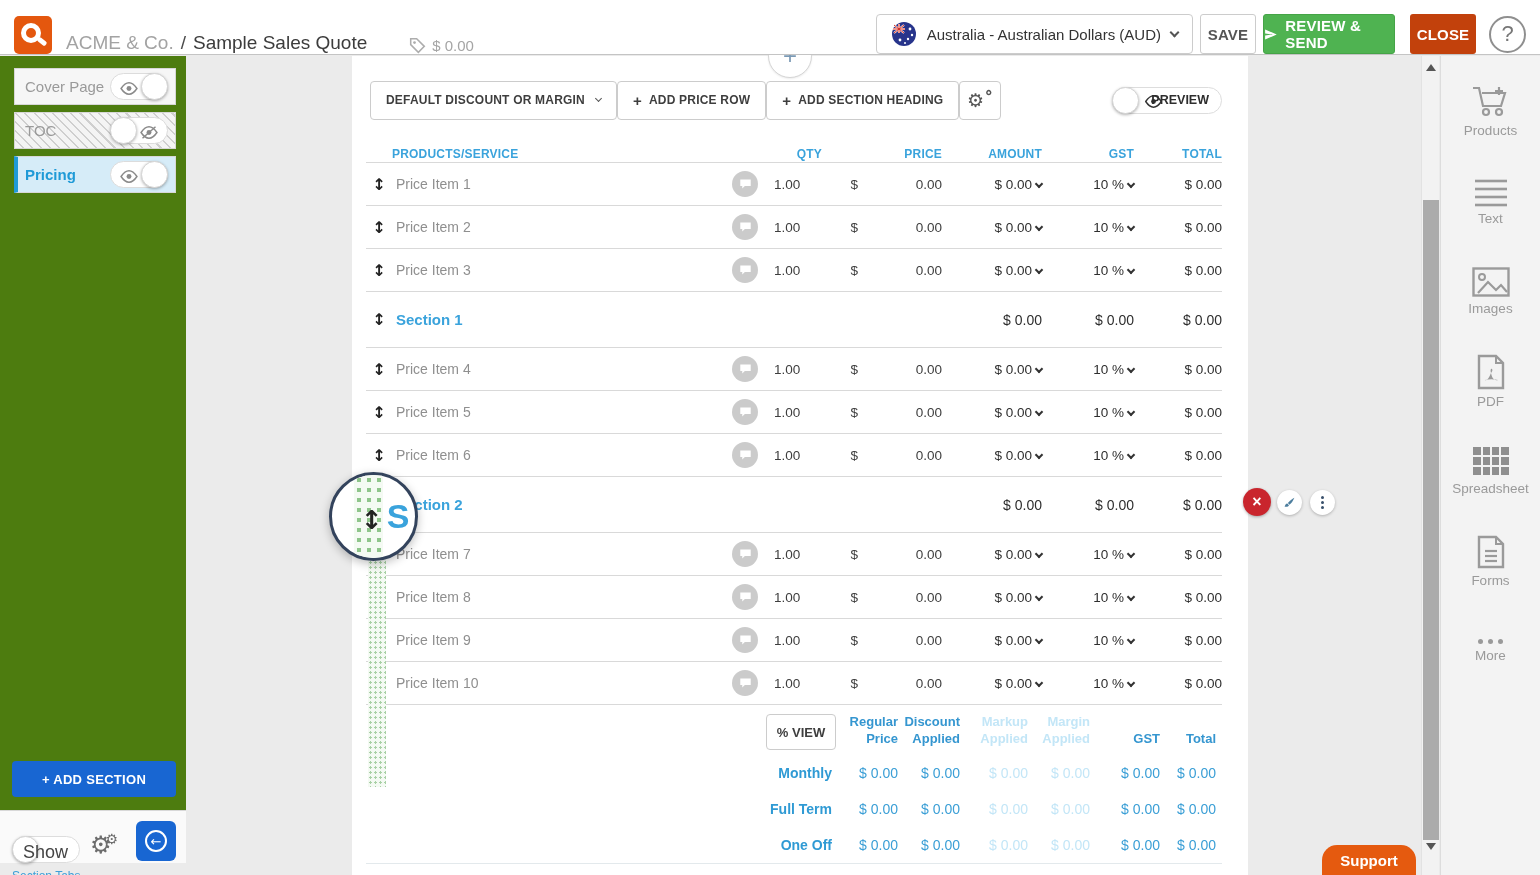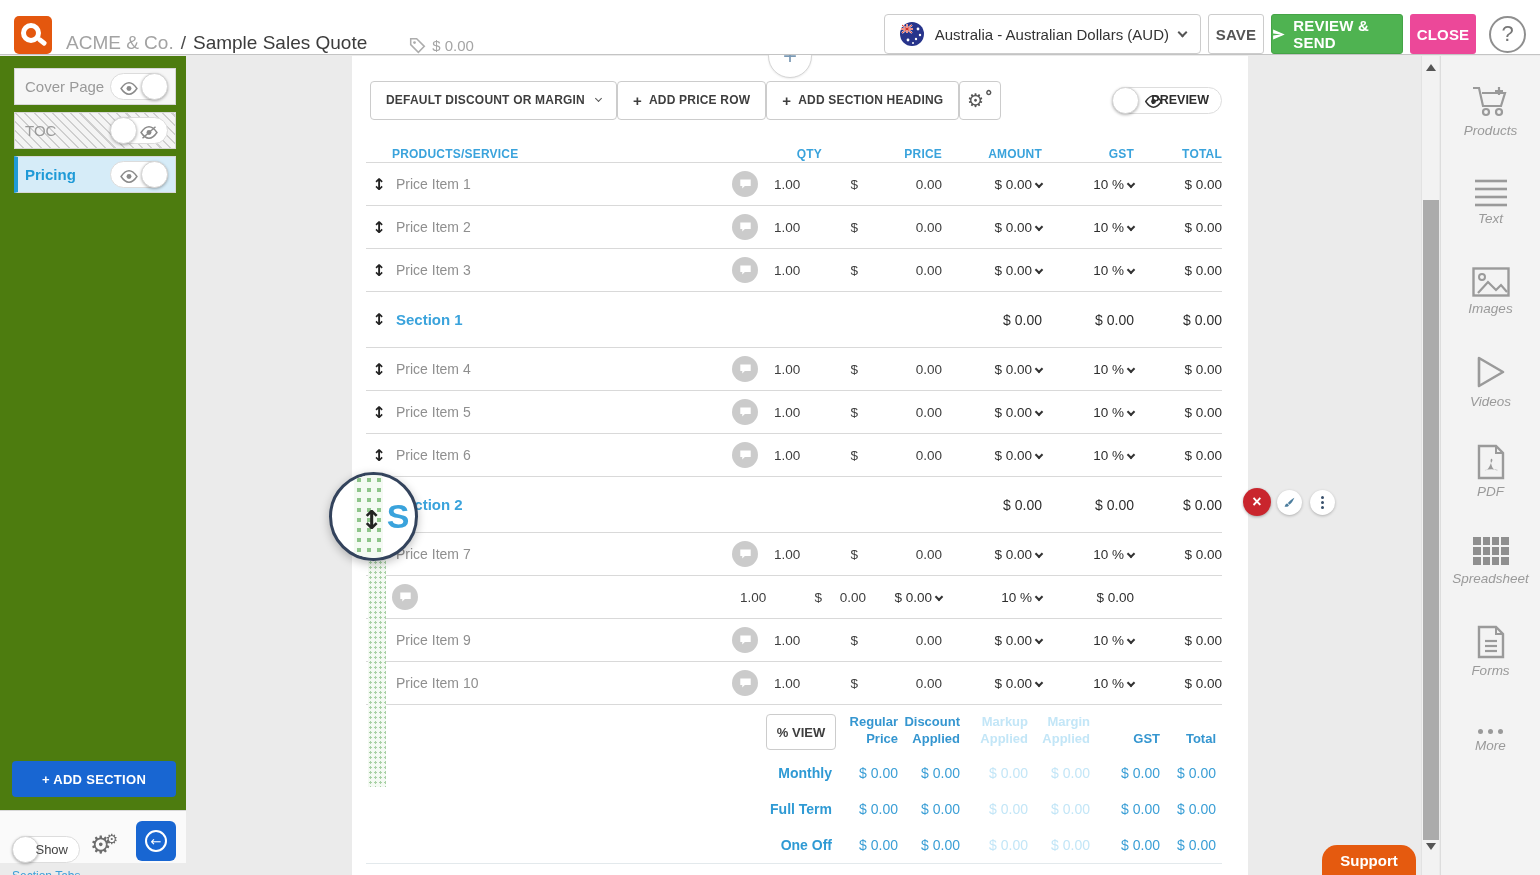--- a/index.html
+++ b/index.html
@@ -19,21 +19,21 @@
   .hdr-right { margin-left:auto; display:flex; align-items:center; gap:7px; }
   .cur-select { height:40px; border:1px solid #ccc; border-radius:4px; background:#fff;
                 display:flex; align-items:center; gap:10px; padding:0 14px; font-size:15px; color:#333; cursor:pointer; }
   .chev { width:7px; height:7px; border-right:2px solid #555; border-bottom:2px solid #555;
           transform:rotate(45deg); display:inline-block; margin-top:-4px; }
   .chev.sm { width:5px; height:5px; border-width:1.5px; margin-left:4px; }
   .btn { height:40px; border-radius:3px; font-size:15px; font-weight:bold; display:flex; align-items:center;
          justify-content:center; cursor:pointer; letter-spacing:.2px; }
   .btn-save { width:56px; background:#fff; border:1px solid #ccc; color:#555; }
   .btn-review { width:132px; background:#4fb351; color:#fff; gap:8px; border:1px solid #45a447; }
-  .btn-close { width:66px; background:#ec4899; color:#fff; }
+  .btn-close { width:66px; background:#c2410c; color:#fff;margin-left:8px; }
   .help { width:37px; height:37px; border:2px solid #8f8f8f; border-radius:50%; color:#777;
           font-size:22px; display:flex; align-items:center; justify-content:center; margin-left:6px; cursor:pointer; }
 
   
   .lsb { position:absolute; left:0; top:56px; width:186px; bottom:12px; background:#4d7c0f; z-index:20; }
   .sec-item { position:relative; margin:0 0 7px 14px; width:162px; height:37px; background:#f6f6f6;
               border:1px solid #d7d7d7; display:flex; align-items:center; padding-left:10px; cursor:pointer; }
   .sec-item:first-child { margin-top:12px; }
   .sec-item .lbl { font-size:15px; color:#9a9a9a; }
   .sec-item.toc { background:repeating-linear-gradient(45deg,#f4f4f4 0 5px,#cfcfcf 5px 6.5px); }
@@ -45,21 +45,21 @@
   .pill .eye.r { left:auto; right:9px; }
   .knob { position:absolute; right:-1px; top:-1px; width:27px; height:27px; border-radius:50%;
           background:#fff; border:1px solid #d5d5d5; box-shadow:0 1px 3px rgba(0,0,0,.3); }
   .knob.l { right:auto; left:-1px; }
   .addsec-btn { position:absolute; left:12px; top:705px; width:164px; height:36px; background:#1866d2; color:#fff;
                 border-radius:4px; font-size:13px; font-weight:bold; display:flex; align-items:center;
                 justify-content:center; cursor:pointer; letter-spacing:.3px; }
   .lsb-bottom { position:absolute; left:0; right:0; top:754px; bottom:0; background:#fafafa; border-top:1px solid #d8d8d8; }
   .show-pill { position:absolute; left:12px; top:25px; width:68px; height:27px; background:#fff;
                border:1px solid #ddd; border-radius:14px; cursor:pointer; }
-  .show-pill span { position:absolute; right:11px; top:5px; font-size:13px; color:#444; }
+  .show-pill span { position:absolute; right:11px; top:5px; font-size:18px; color:#444; }
   .gears { position:absolute; left:90px; top:20px; font-family:"DejaVu Sans",sans-serif; color:#6d6d6d; cursor:pointer; }
   .gears .g1 { font-size:24px; } .gears .g2 { font-size:14px; position:relative; left:-6px; top:-9px; }
   .back-btn { position:absolute; left:136px; top:10px; width:40px; height:40px; background:#1866d2; border-radius:6px;
               display:flex; align-items:center; justify-content:center; cursor:pointer; }
   .back-btn .circ { width:22px; height:22px; border:2px solid #fff; border-radius:50%; color:#fff; font-size:13px;
                     display:flex; align-items:center; justify-content:center; font-family:"DejaVu Sans",sans-serif; }
   .sectabs { position:absolute; left:12px; top:58px; font-size:12px; color:#3d9fd8; }
 
   
   .card { position:absolute; left:352px; top:56px; width:896px; height:830px; background:#fff; z-index:5; }
@@ -144,21 +144,21 @@
   .sbar .arr { position:absolute; left:4px; width:0; height:0; border-left:5px solid transparent;
                border-right:5px solid transparent; cursor:pointer; }
   .arr-up { top:8px; border-bottom:7px solid #555; }
   .arr-dn { top:787px; border-top:7px solid #555; }
   .thumb { position:absolute; left:1px; top:144px; width:16px; height:640px; background:#ababab; cursor:grab; }
 
   
   .rsb { position:absolute; left:1440px; top:56px; right:0; bottom:0; background:#f3f3f3;
          border-left:1px solid #ddd; z-index:20; display:flex; flex-direction:column; padding-top:10px; }
   .rsb-item { height:90px; display:flex; flex-direction:column; align-items:center; justify-content:center;
-              gap:4px; cursor:pointer; color:#9a9a9a;font-style:italic; }
+              gap:4px; cursor:pointer; color:#9a9a9a; }
   .rsb-item .ilabel { font-size:13.5px; color:#9a9a9a; }
   .moredots { display:flex; gap:5px; }
   .moredots i { width:5px; height:5px; border-radius:50%; background:#9a9a9a; }
 
   
   .support { position:absolute; left:1322px; top:845px; width:94px; height:30px; background:#e55a0f;
              border-radius:15px 15px 0 0; color:#fff; font-size:15px; font-weight:bold; display:flex;
              align-items:center; justify-content:center; z-index:45; cursor:pointer; }
 </style>
 </head>
@@ -451,20 +451,21 @@
         </div>
       <div class="c-qty">1.00</div>
       <div class="c-cur">$</div>
       <div class="c-price">0.00</div>
       <div class="c-amount"><span>$ 0.00</span><span class="chev2"></span></div>
       <div class="c-gst"><span>10 %</span><span class="chev2"></span></div>
       <div class="c-total">$ 0.00</div>
     </div>
     <div class="grid prow">
       <div class="c-handle">↕</div>
+      <div class="c-label">Price Item 8</div>
       <div>
           <div class="bubble">
             <svg width="13" height="12" viewBox="0 0 20 18">
               <path d="M2 2 h16 v10 h-9 l-4 4 v-4 h-3 z" fill="#fff"></path>
             </svg>
           </div>
         </div>
       <div class="c-qty">1.00</div>
       <div class="c-cur">$</div>
       <div class="c-price">0.00</div>
@@ -600,26 +601,20 @@
       </svg>
     <span class="ilabel">Text</span>
   </div>
   <div class="rsb-item">
     <svg width="38" height="30" viewBox="0 0 38 30">
         <rect x="1.5" y="1.5" width="35" height="27" fill="none" stroke="#9a9a9a" stroke-width="2.4"></rect>
         <circle cx="10" cy="10" r="3" fill="none" stroke="#9a9a9a" stroke-width="2"></circle>
         <path d="M6 26 L16 15 L24 23 L29 18 L35 25" fill="none" stroke="#9a9a9a" stroke-width="2.2"></path>
       </svg>
     <span class="ilabel">Images</span>
-  </div>
-  <div class="rsb-item">
-    <svg width="32" height="36" viewBox="0 0 32 36">
-        <path d="M4 4 L28 18 L4 32 Z" fill="none" stroke="#9a9a9a" stroke-width="2.6" stroke-linejoin="round"></path>
-      </svg>
-    <span class="ilabel">Videos</span>
   </div>
   <div class="rsb-item">
     <svg width="30" height="36" viewBox="0 0 30 36">
         <path d="M3 2 h17 l7 7 v25 h-24 z" fill="none" stroke="#9a9a9a" stroke-width="2.4"></path>
         <path d="M20 2 v7 h7" fill="none" stroke="#9a9a9a" stroke-width="2"></path>
         <path d="M9 26 c2 1 4 -2 6 -7 c1 5 3 8 7 7 c-4 -1 -9 -1 -13 0 z M15 19 c-1 -3 0 -5 1 -4 c1 1 0 3 -1 4 z" fill="#9a9a9a"></path>
       </svg>
     <span class="ilabel">PDF</span>
   </div>
   <div class="rsb-item">

